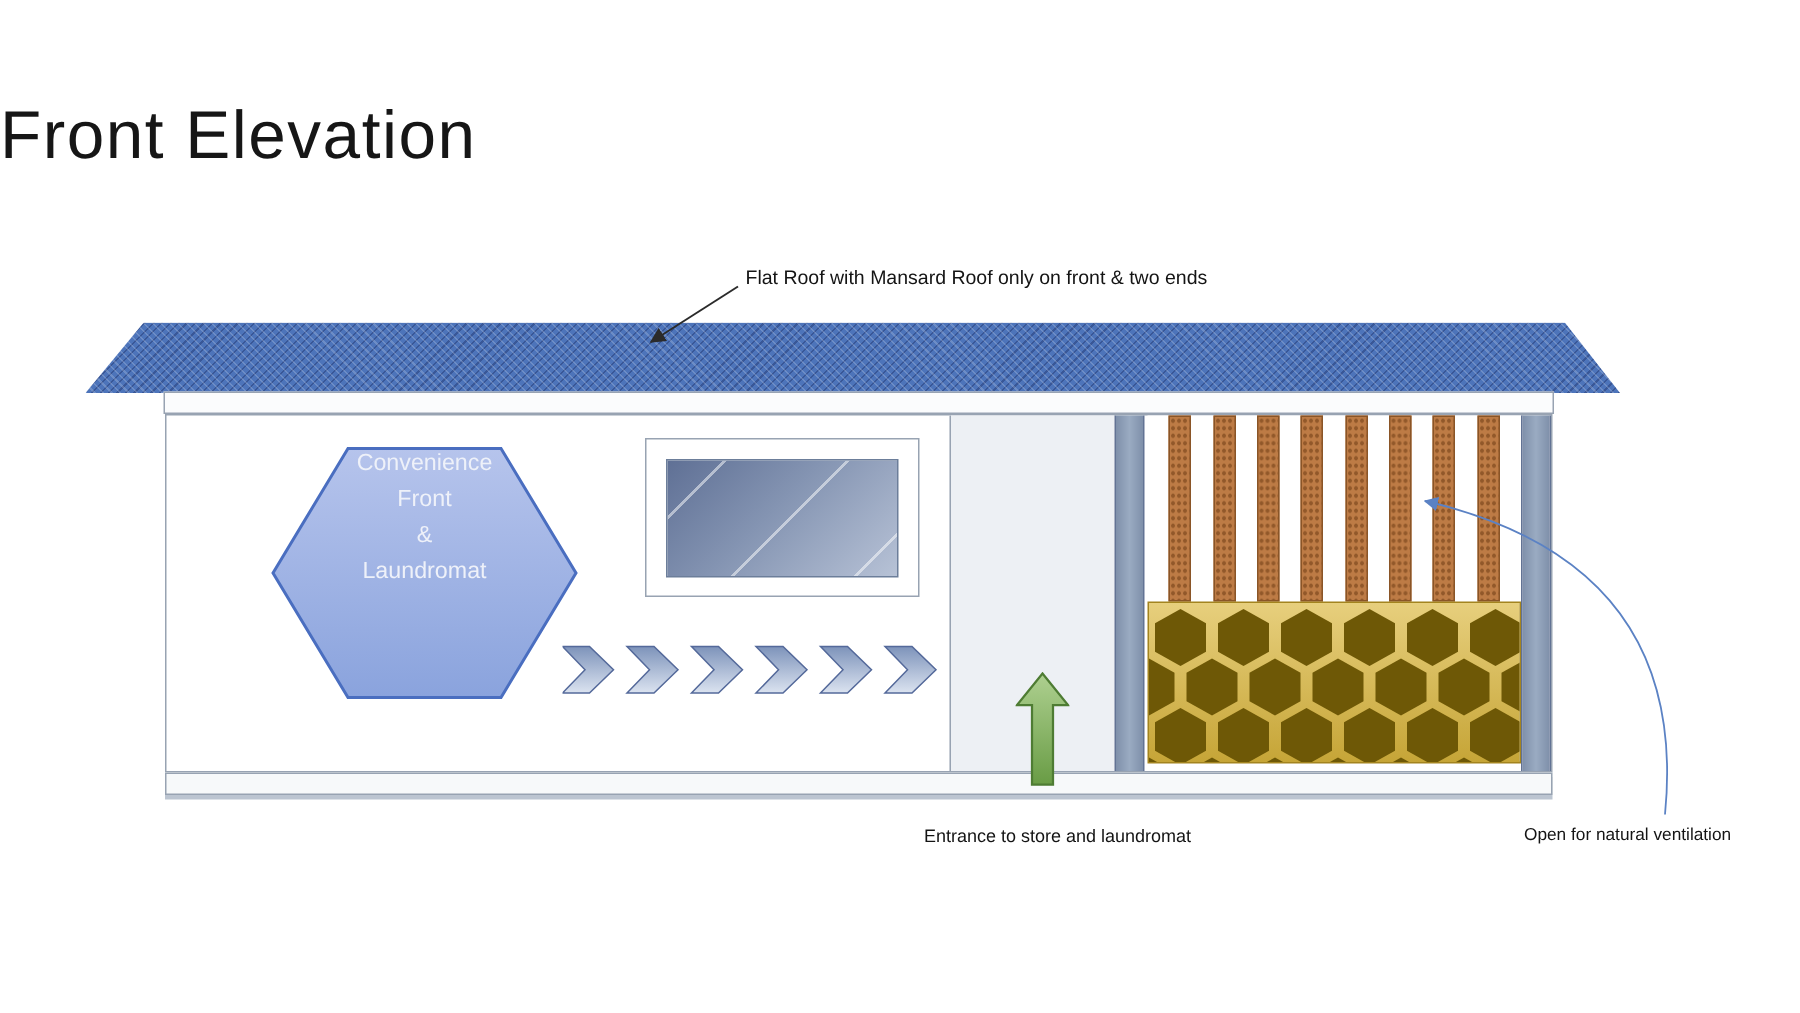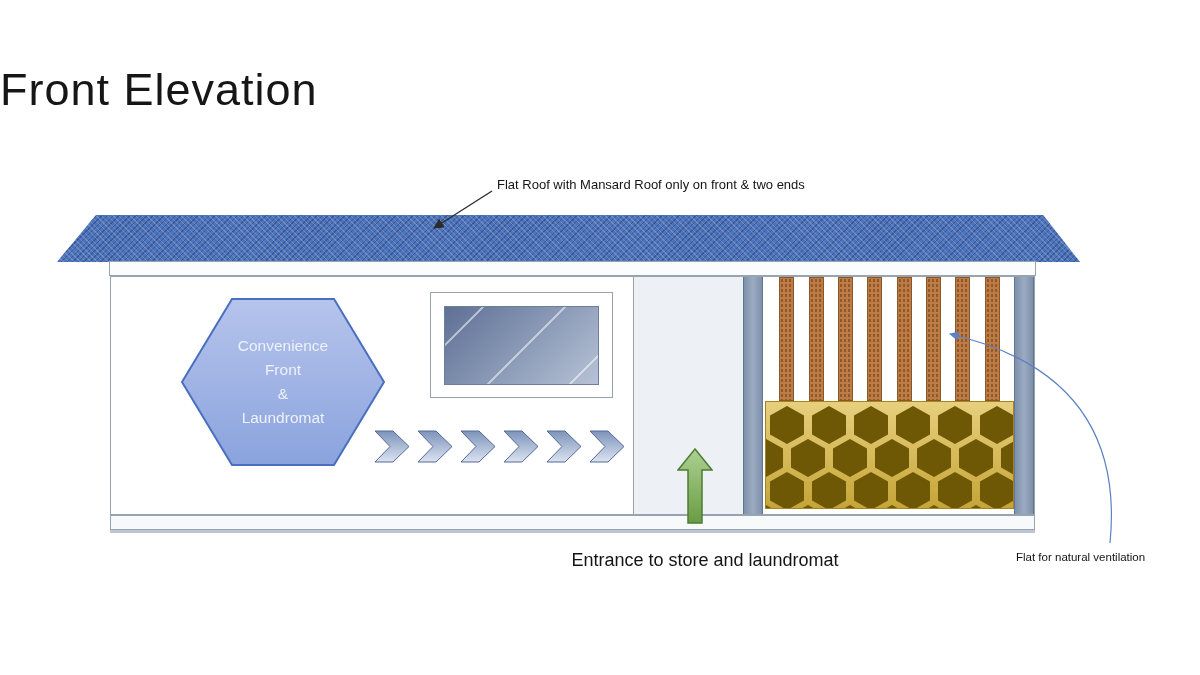--- a/index.html
+++ b/index.html
@@ -53,42 +53,42 @@
     border:1px solid #8a5527;
   }
   .honeycomb-panel{
     position:absolute;left:0;top:124px;width:249px;height:108px;box-sizing:border-box;
     background:linear-gradient(180deg,#e7cf7d,#c6a537);border:1px solid #a3841f;
   }
   .honeycomb-panel svg{display:block;width:100%;height:100%;}
   .hex-sign-wrap{position:absolute;left:180px;top:297px;width:206px;height:170px;}
   .hex-sign-text{
     position:absolute;left:180px;top:297px;width:206px;height:170px;
-    display:flex;flex-direction:column;align-items:center;justify-content:center;
+    display:flex;flex-direction:column;align-items:center;
     text-align:center;color:#eef1f9;font-size:15.5px;line-height:1.55;
   }
   .window{
     position:absolute;left:430px;top:292px;width:183px;height:106px;box-sizing:border-box;
     background:#fff;border:1px solid #98a3b2;
   }
   .glass{
     position:absolute;left:13px;top:13px;right:13px;bottom:12px;
     border:1px solid #6c7e9a;
     background-image:
       repeating-linear-gradient(135deg, transparent 0 26px, rgba(255,255,255,.5) 26px 28px, transparent 28px 58px),
       linear-gradient(135deg,#5f7095 0%,#8494b2 45%,#b7c2d6 100%);
   }
   .chevrons{position:absolute;left:375px;top:430px;width:250px;height:33px;}
   .base{
     position:absolute;left:110px;top:515px;width:925px;height:15px;box-sizing:border-box;
     background:#f7f9fa;border:1px solid #98a3b2;box-shadow:0 3px 0 #bcc5d1;
   }
   .entrance-arrow{position:absolute;left:677px;top:448px;width:36px;height:76px;}
   .entrance-label{
-    position:absolute;left:455px;top:550px;width:500px;text-align:center;font-size:18px;
+    position:absolute;left:455px;top:550px;width:500px;text-align:center;font-size:12px;
   }
   .vent-note{position:absolute;left:1016px;top:551px;font-size:11.5px;}
 </style>
 </head>
 <body>
 
 <div class="canvas">
 
   <div class="title">Front Elevation</div>
 
@@ -208,15 +208,15 @@
       </marker>
       <marker id="arrowBlue" viewBox="0 0 10 10" refX="9" refY="5" markerWidth="8" markerHeight="8" orient="auto">
         <path d="M0,0 L10,5 L0,10 z" fill="#5b82c4"></path>
       </marker>
     </defs>
     <line x1="492" y1="191" x2="434" y2="228" stroke="#2b2b2b" stroke-width="1.3" marker-end="url(#arrowDark)"></line>
     <path d="M 1110 543 C 1118 462 1096 368 950 334" fill="none" stroke="#5b82c4" stroke-width="1.2" marker-end="url(#arrowBlue)"></path>
   </svg>
 
   <div class="entrance-label">Entrance to store and laundromat</div>
-  <div class="vent-note">Flat for natural ventilation</div>
+  <div class="vent-note">Open for natural ventilation</div>
 
 </div>
 
 </body></html>

